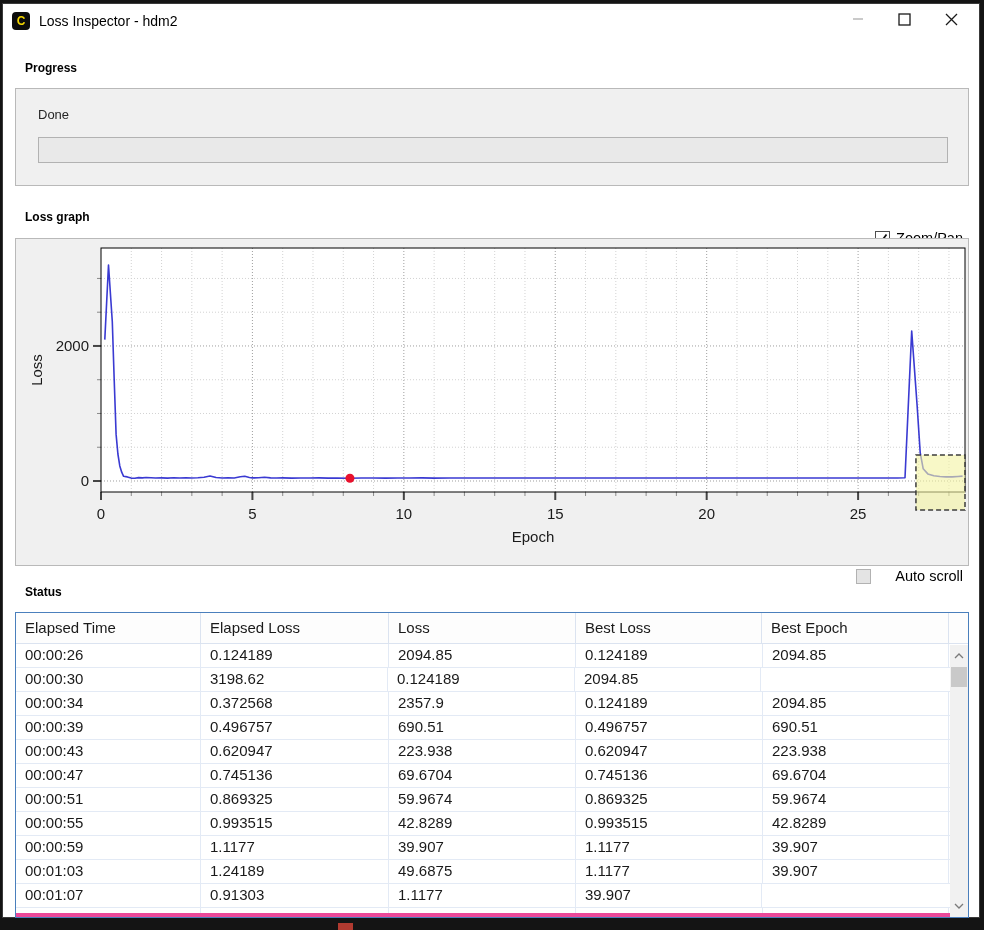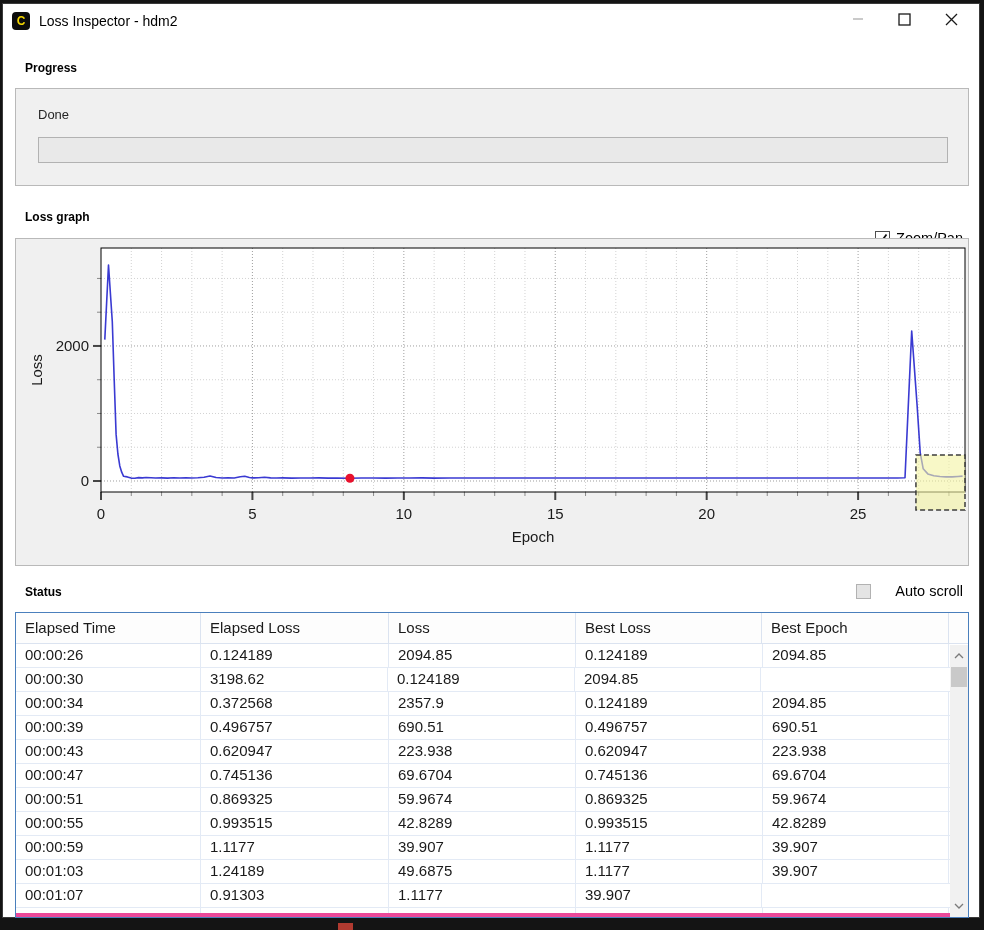--- a/index.html
+++ b/index.html
@@ -185,21 +185,21 @@
         <text x="517" y="303" text-anchor="middle" font-size="15" fill="#1a1a1a">Epoch</text>
         <text x="26" y="131" text-anchor="middle" font-size="15" fill="#1a1a1a" transform="rotate(-90 26 131)">Loss</text>
         <rect x="85" y="9" width="864" height="244" fill="none" stroke="#000" stroke-width="1"></rect>
         <polyline points="88.8,100.6 92.5,26.0 96.3,82.8 98.2,140.7 100.1,195.4 101.9,215.0 103.8,226.9 105.7,233.2 107.6,237.3 111.3,237.9 115.1,239.1 118.9,239.3 122.6,238.6 126.4,238.9 130.1,238.5 135.0,238.8 139.5,239.0 145.6,238.9 151.6,239.1 157.7,238.8 163.7,239.0 169.8,238.9 175.9,239.0 181.9,238.8 188.0,238.3 194.0,237.0 200.1,238.5 206.1,239.0 212.2,238.9 218.2,239.0 224.3,237.8 228.8,237.3 233.4,238.5 236.4,238.9 242.5,238.8 248.5,238.3 254.6,238.9 260.6,239.0 266.7,238.9 275.8,239.1 284.9,239.0 294.0,239.0 303.0,238.9 312.1,239.1 321.2,239.0 333.9,239.3 345.4,239.0 357.6,239.0 369.7,239.1 381.8,239.0 393.9,239.0 406.0,238.9 418.1,239.1 433.3,239.0 448.4,239.0 463.5,239.0 478.7,239.0 493.8,239.0 509.0,239.0 524.1,239.0 539.3,239.0 554.4,239.0 569.5,239.0 584.7,239.0 599.8,239.0 615.0,239.0 630.1,239.0 645.3,239.0 660.4,239.0 675.5,239.0 690.7,239.0 705.8,239.0 721.0,239.0 736.1,239.0 751.2,239.0 766.4,239.0 781.5,239.0 796.7,239.0 811.8,239.0 827.0,239.0 842.1,239.0 857.2,239.0 872.4,239.0 881.5,239.0 889.0,238.8 895.7,92.1 901.2,167.7 904.2,213.6 907.2,229.8 911.8,234.9 917.8,236.7 923.9,237.5 929.9,237.9 936.0,237.9 942.0,237.5 946.6,237.1" fill="none" stroke="#3a3ad2" stroke-width="1.6" stroke-linejoin="round"></polyline>
         <rect x="899.9400630914827" y="216.0016602102933" width="49.05993690851733" height="55.02490315439954" fill="#f4f4a2" fill-opacity="0.6" stroke="#3c3c3c" stroke-width="1.5" stroke-dasharray="5 3"></rect>
         <circle cx="333.93375394321765" cy="239.29441062534588" r="4.5" fill="#e8112d"></circle>
       </svg>
   </div>
 
   <div class="section-label" style="left:22px; top:581px;">Status</div>
-  <label class="checkbox-row" style="right:16px; top:579px;gap:24px;">
+  <label class="checkbox-row" style="right:16px; top:564px;gap:24px;">
     <span class="cbx disabled" id="autoscroll-box">
       
     </span>
     <span>Auto scroll</span>
   </label>
 
   <div class="table">
     <div class="thead" id="thead">
         <div class="th" style="width: 185px;">Elapsed Time</div>
         <div class="th" style="width: 188px;">Elapsed Loss</div>

